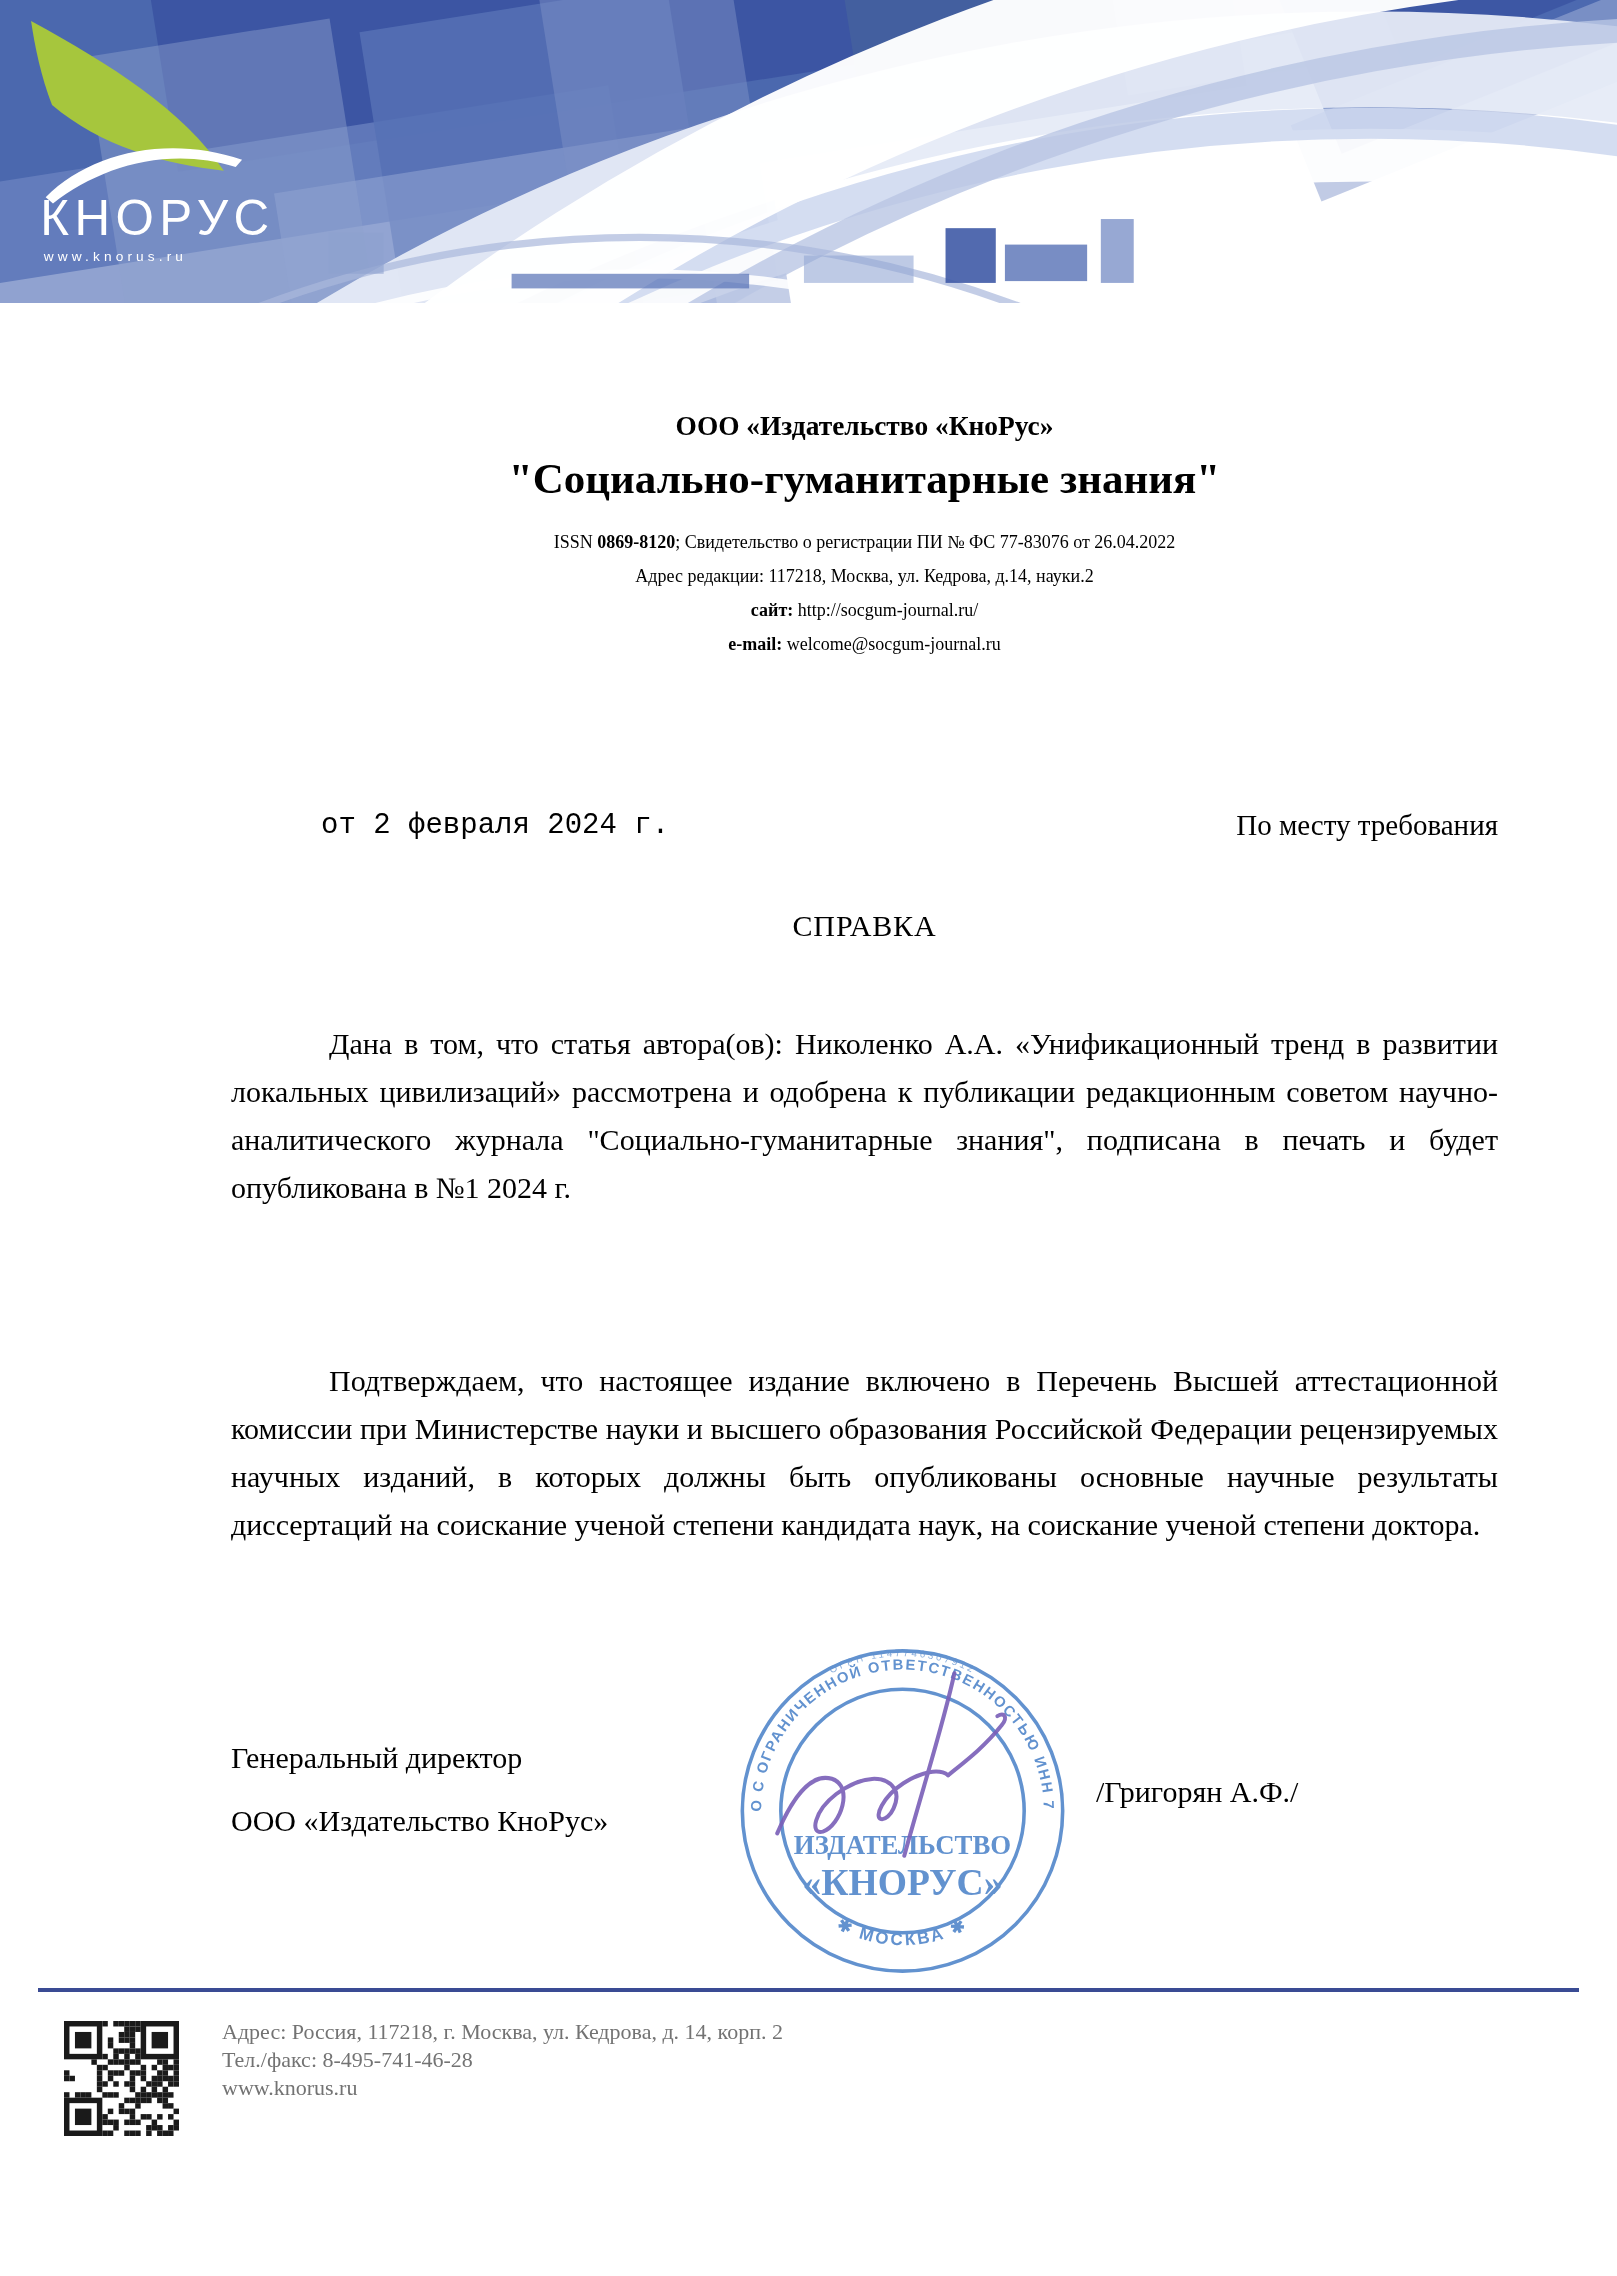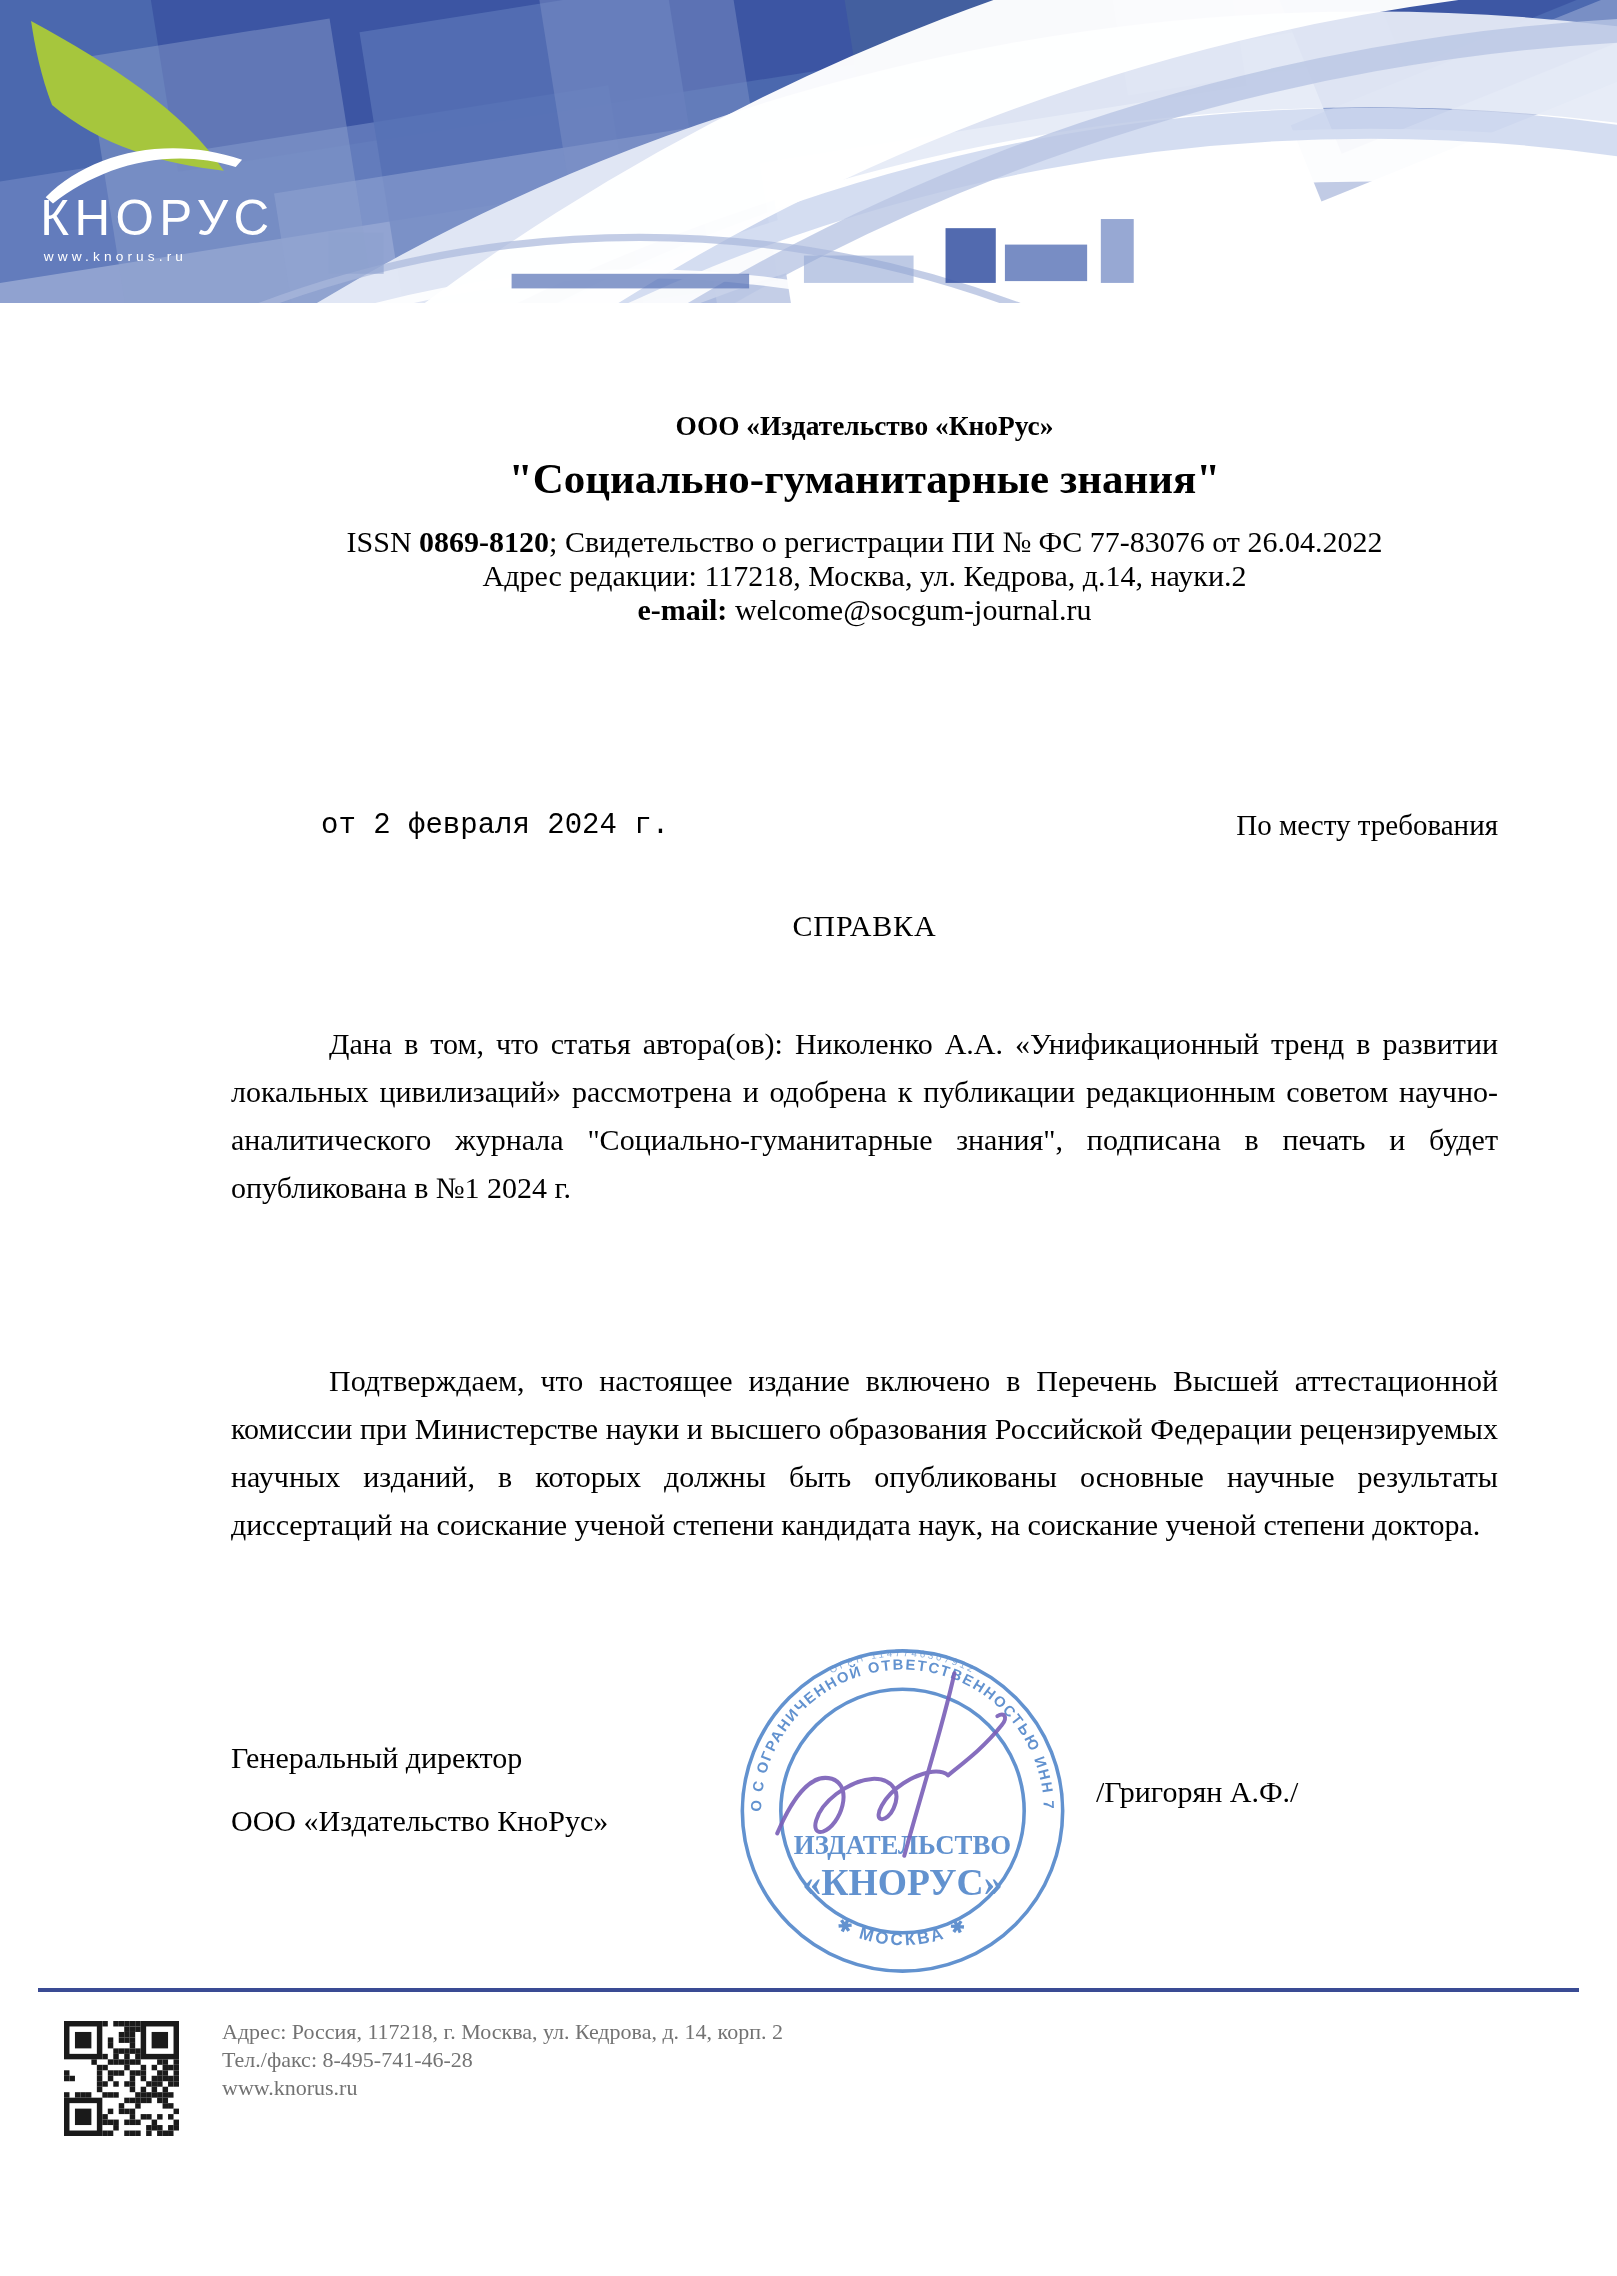--- a/index.html
+++ b/index.html
@@ -8,21 +8,21 @@
     margin:0 auto;overflow:hidden;
     font-family:"Liberation Serif",serif;color:#000;
   }
   
   .banner{position:absolute;left:0;top:0;width:1617px;height:303px;display:block;}
   
   .letterhead{position:absolute;left:231px;width:1267px;top:409px;text-align:center;}
   .lh-org{font-size:27.4px;font-weight:bold;line-height:35px;}
   .lh-pub{font-size:26.5px;line-height:34px;margin-top:3.7px;}
   .lh-journal{font-size:43px;font-weight:bold;line-height:55px;margin-top:7.3px;}
-  .lh-line{font-size:30px;line-height:34px;}
+  .lh-line{font-size:18px;line-height:34px;}
   .lh-issn{margin-top:18.3px;}
   .b{font-weight:bold;}
   
   .meta-row{position:absolute;left:231px;width:1267px;top:809px;font-size:29px;}
   .meta-date{position:absolute;left:90px;top:0;font-family:Liberation Mono, monospace;}
   .meta-recipient{position:absolute;right:0;top:0;}
   
   .doc-title{position:absolute;left:231px;width:1267px;top:909px;text-align:center;
              font-size:30px;letter-spacing:0.9px;}
   .para{position:absolute;left:231px;width:1267px;font-size:30px;line-height:48px;
@@ -91,20 +91,23 @@
     </g>
   </svg>
 
   <div class="letterhead">
     <div class="lh-org">ООО «Издательство «КноРус»</div>
     <div class="lh-journal">"Социально-гуманитарные знания"</div>
     <div class="lh-line lh-issn">
       <span>ISSN </span><span class="b">0869-8120</span><span>; Свидетельство о регистрации ПИ № ФС 77-83076 от 26.04.2022</span>
     </div>
     <div class="lh-line">Адрес редакции: 117218, Москва, ул. Кедрова, д.14, науки.2</div>
+    <div class="lh-line">
+      <span class="b">сайт:</span><span> http://socgum-journal.ru/</span>
+    </div>
     <div class="lh-line">
       <span class="b">e-mail:</span><span> welcome@socgum-journal.ru</span>
     </div>
   </div>
 
   <div class="meta-row">
     <span class="meta-date">от 2 февраля 2024 г.</span>
     <span class="meta-recipient">По месту требования</span>
   </div>
 

